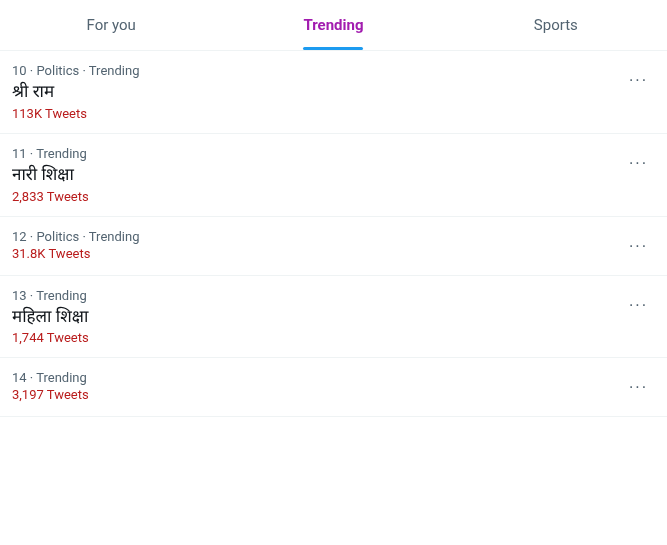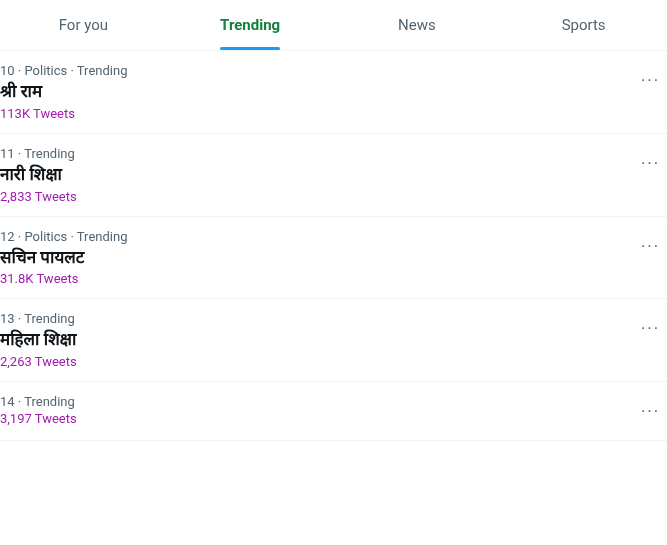--- a/index.html
+++ b/index.html
@@ -33,21 +33,21 @@
       padding: 16px 0;
       font-size: 15px;
       color: #536471;
       cursor: pointer;
       white-space: nowrap;
       position: relative;
       font-weight: 400;
     }
 
     .tab.active {
-      color: #15803d;
+      color: #a21caf;
       font-weight: 700;
     }
 
     .tab.active::after {
       content: '';
       position: absolute;
       bottom: 0;
       left: 50%;
       transform: translateX(-50%);
       width: 60px;
@@ -59,46 +59,46 @@
     
     .trending-list {
       display: flex;
       flex-direction: column;
     }
 
     .trending-item {
       display: flex;
       justify-content: space-between;
       align-items: flex-start;
-      padding: 12px 0;
+      padding: 12px 12px;
       border-bottom: 1px solid #eff3f4;
       cursor: pointer;
     }
 
     .trending-content {
       flex: 1;
     }
 
     .trending-meta {
       font-size: 13px;
       color: #536471;
       margin-bottom: 2px;
     }
 
     .trending-topic {
       font-size: 17px;
-      font-weight: 700;
+      font-weight: 400;
       color: #0f1419;
       margin-bottom: 2px;
       line-height: 1.4;
     }
 
     .trending-count {
       font-size: 13px;
-      color: #a21caf;
+      color: #b91c1c;
     }
 
     .more-btn {
       background: none;
       border: none;
       cursor: pointer;
       color: #536471;
       font-size: 18px;
       padding: 4px 8px;
       border-radius: 50%;
@@ -114,21 +114,20 @@
       letter-spacing: 1px;
       font-size: 16px;
     }
   </style>
 </head>
 <body>
 
 <nav class="tabs">
 <div class="tab">For you</div>
     <div class="tab active">Trending</div>
-    <div class="tab">News</div>
     <div class="tab">Sports</div>
   </nav>
 
 <div class="trending-list">
 <div class="trending-item">
       <div class="trending-content">
         <div class="trending-meta">10 · Politics · Trending</div>
         <div class="trending-topic">श्री राम</div>
         <div class="trending-count">113K Tweets</div>
       </div>
@@ -142,32 +141,31 @@
         <div class="trending-topic">नारी शिक्षा</div>
         <div class="trending-count">2,833 Tweets</div>
       </div>
       <button class="more-btn">
         <span class="dots">···</span>
       </button>
     </div>
     <div class="trending-item">
       <div class="trending-content">
         <div class="trending-meta">12 · Politics · Trending</div>
-        <div class="trending-topic">सचिन पायलट</div>
         <div class="trending-count">31.8K Tweets</div>
       </div>
       <button class="more-btn">
         <span class="dots">···</span>
       </button>
     </div>
     <div class="trending-item">
       <div class="trending-content">
         <div class="trending-meta">13 · Trending</div>
         <div class="trending-topic">महिला शिक्षा</div>
-        <div class="trending-count">2,263 Tweets</div>
+        <div class="trending-count">1,744 Tweets</div>
       </div>
       <button class="more-btn">
         <span class="dots">···</span>
       </button>
     </div>
     <div class="trending-item">
       <div class="trending-content">
         <div class="trending-meta">14 · Trending</div>
         <div class="trending-count">3,197 Tweets</div>
       </div>

